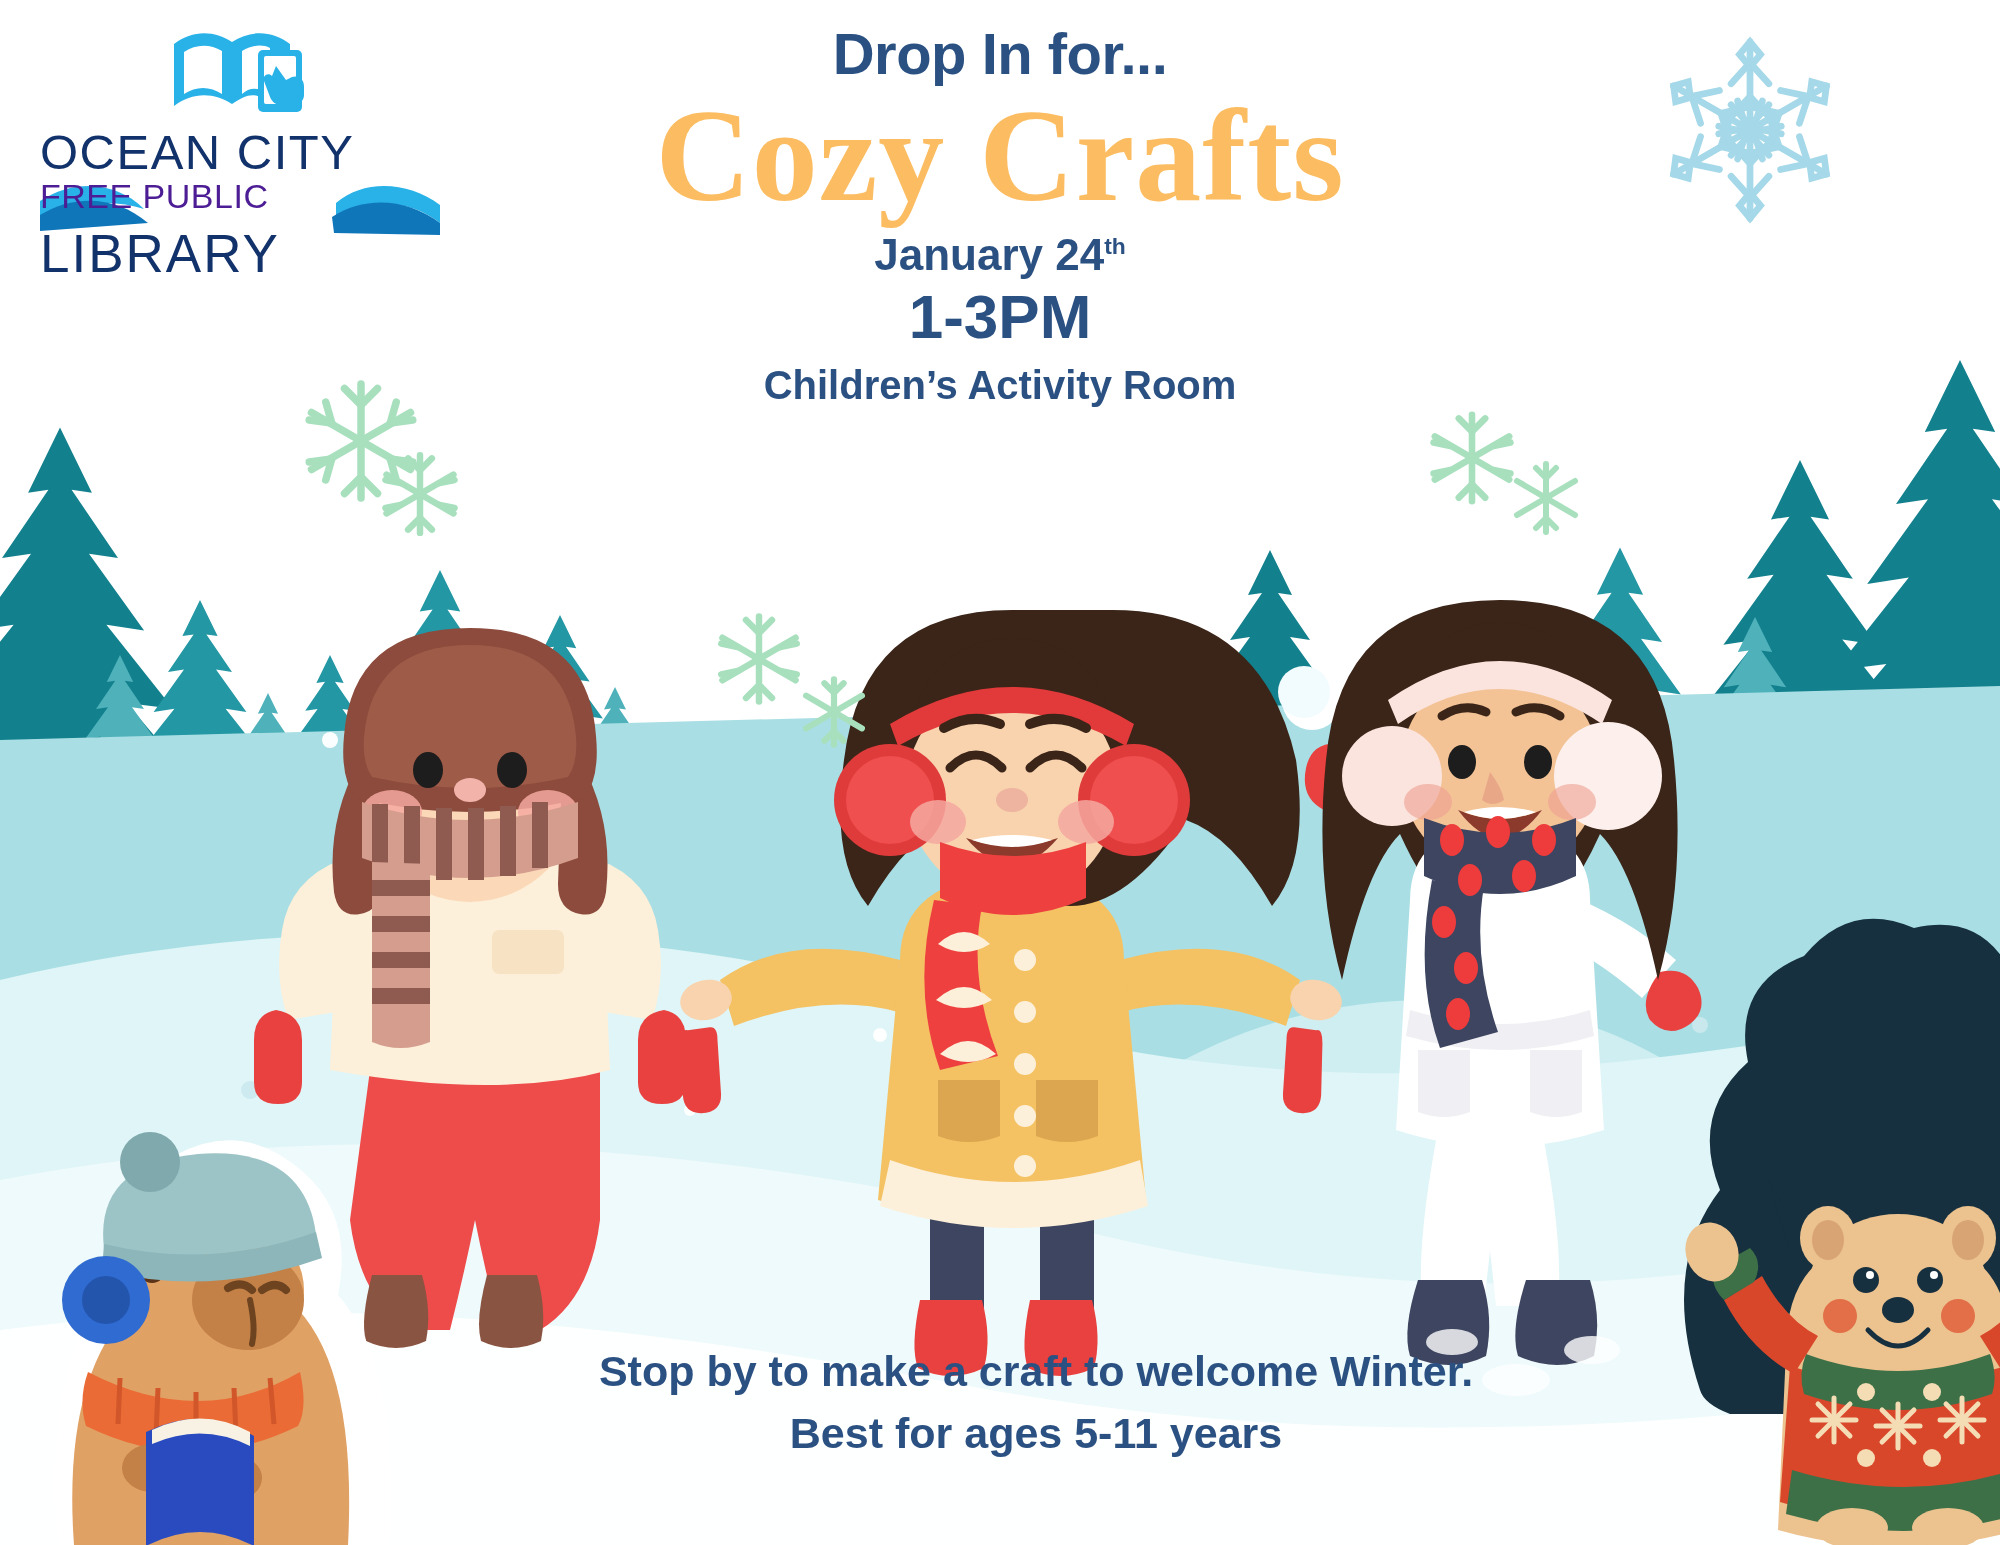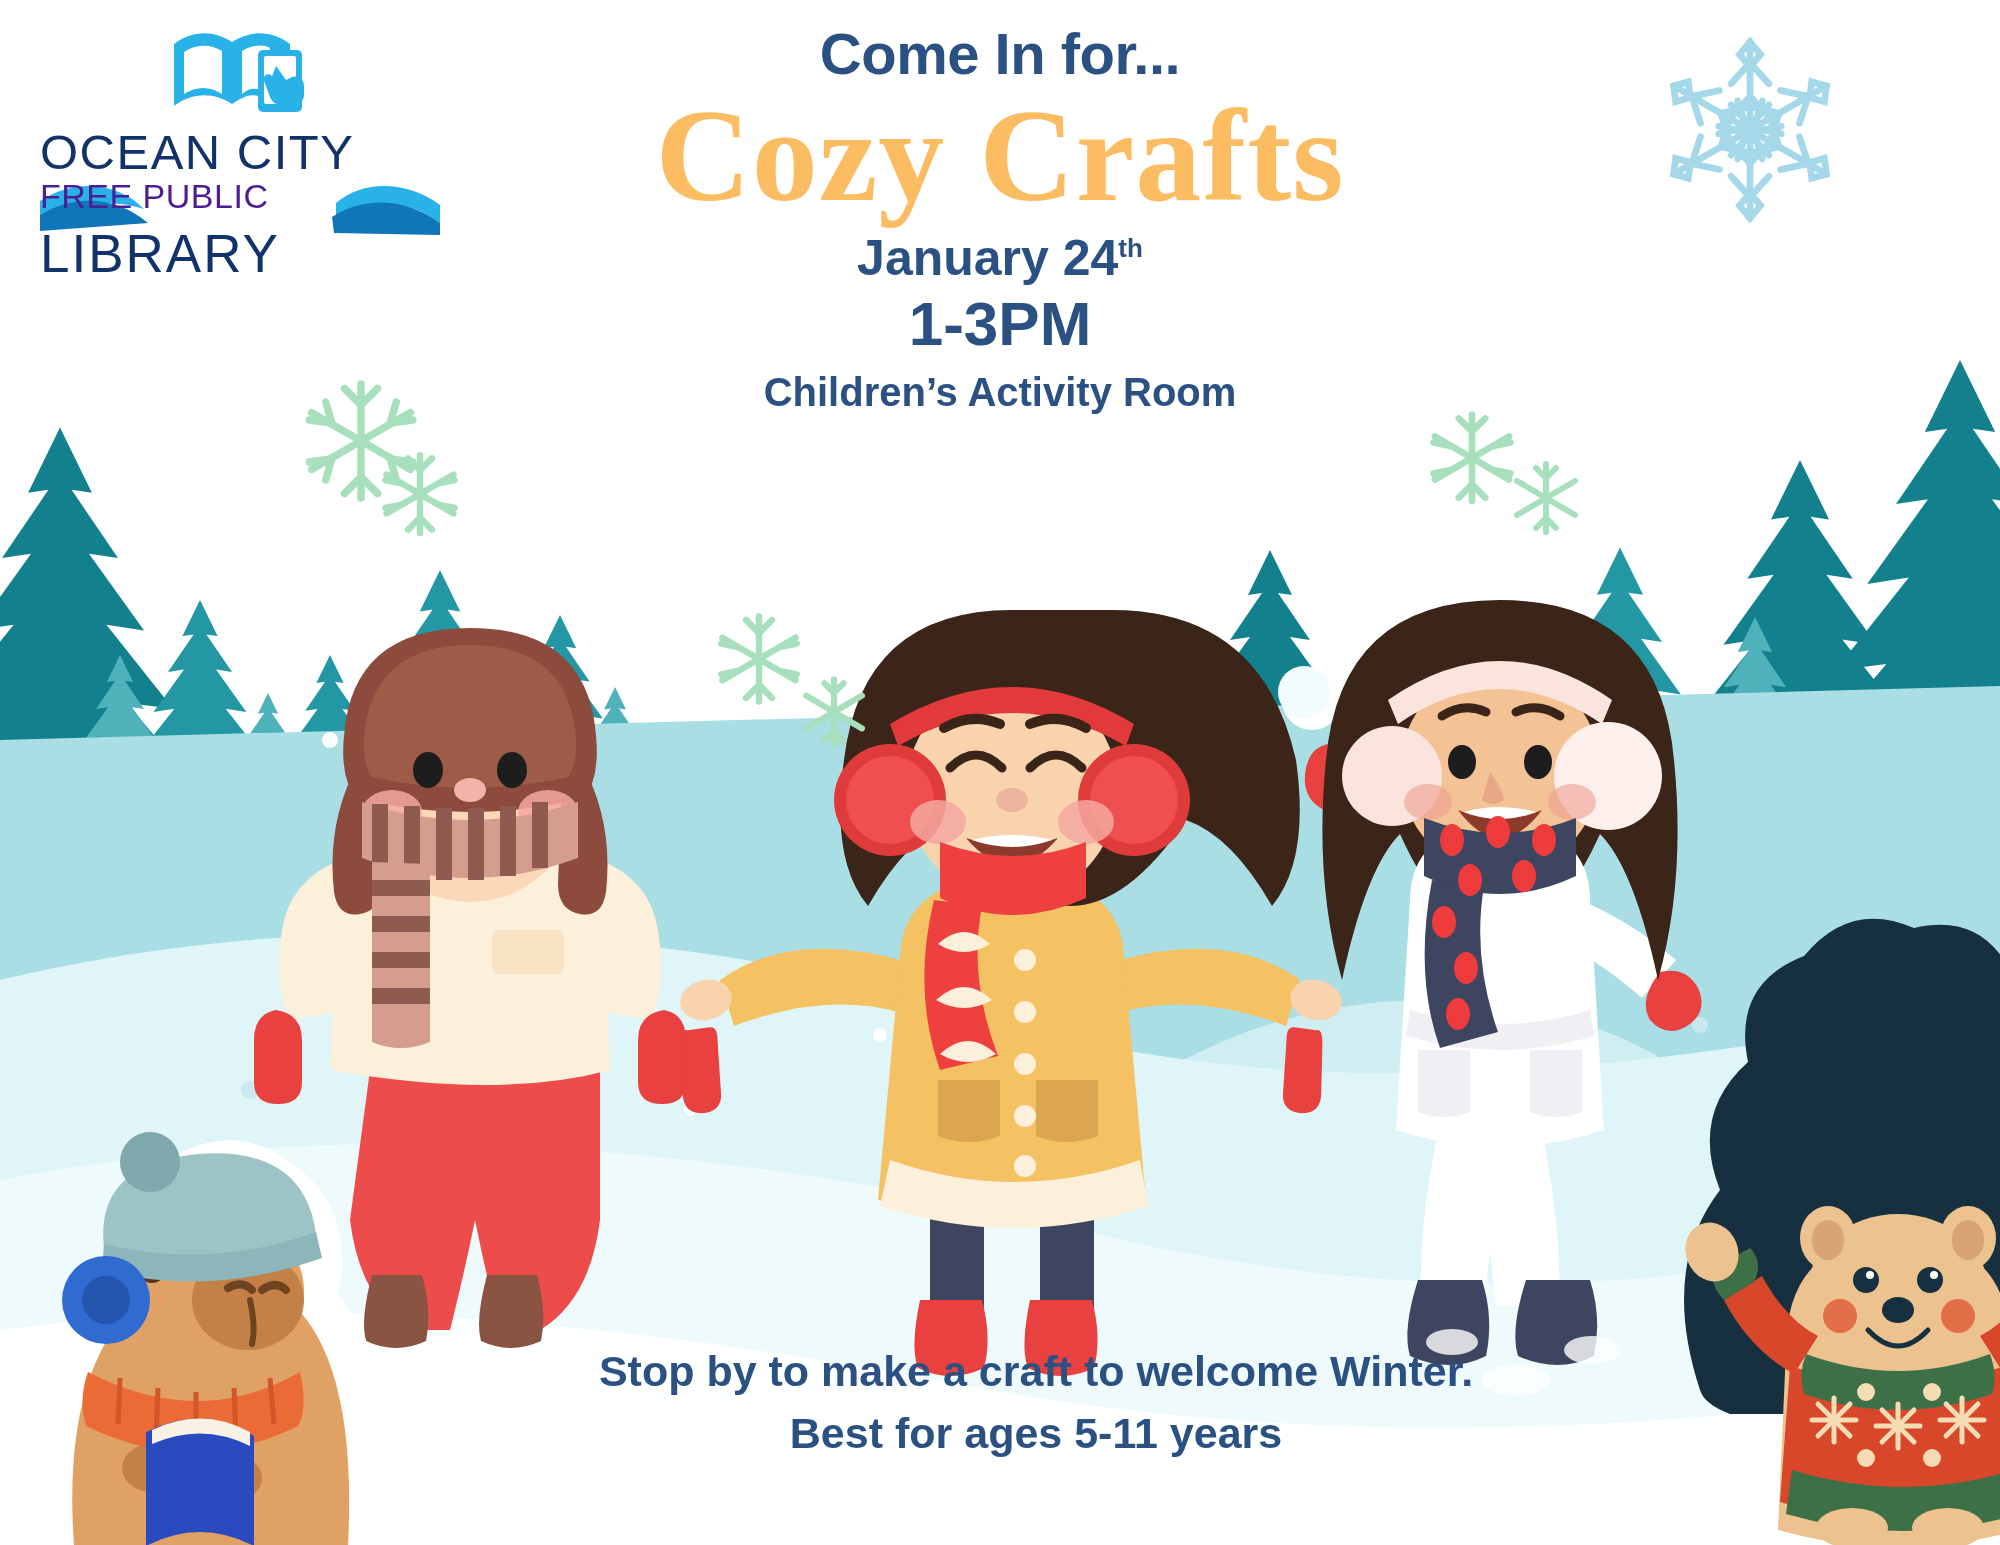--- a/index.html
+++ b/index.html
@@ -77,21 +77,21 @@
     font-weight:700;
     font-size:132px;
     color:#fcbd62;
     line-height:1.05;
     letter-spacing:1px;
     margin-top:2px;
   }
   .dateline {
     font-family:"Liberation Sans", sans-serif;
     font-weight:700;
-    font-size:50px;
+    font-size:44px;
     color:#2b5183;
     line-height:1.18;
     margin-top:4px;
   }
   .dateline sup { font-size:0.52em; vertical-align:super; }
   .timeline {
     font-family:"Liberation Sans", sans-serif;
     font-weight:700;
     font-size:62px;
     color:#2b5183;
@@ -664,21 +664,21 @@
         <path d="M0,32 C36,10 78,14 108,40 L0,48 Z" fill="#1076ba"></path>
         <path d="M296,20 C324,-4 368,-2 400,22 L400,40 C370,16 326,14 296,36 Z" fill="#29b2e8"></path>
         <path d="M292,34 C326,12 368,16 400,40 L400,52 L294,50 Z" fill="#1076ba"></path>
       </svg>
       <div class="sub">FREE PUBLIC</div>
     </div>
     <div class="name2">LIBRARY</div>
   </div>
 
   <div id="headline">
-    <div class="kicker">Come In for...</div>
+    <div class="kicker">Drop In for...</div>
     <div class="bigtitle">Cozy Crafts</div>
     <div class="dateline">
       <span>January 24</span><sup>th</sup>
     </div>
     <div class="timeline">1-3PM</div>
     <div class="roomline">Children’s Activity Room</div>
   </div>
 
   <div id="footer">
     <div class="l1">Stop by to make a craft to welcome Winter.</div>

